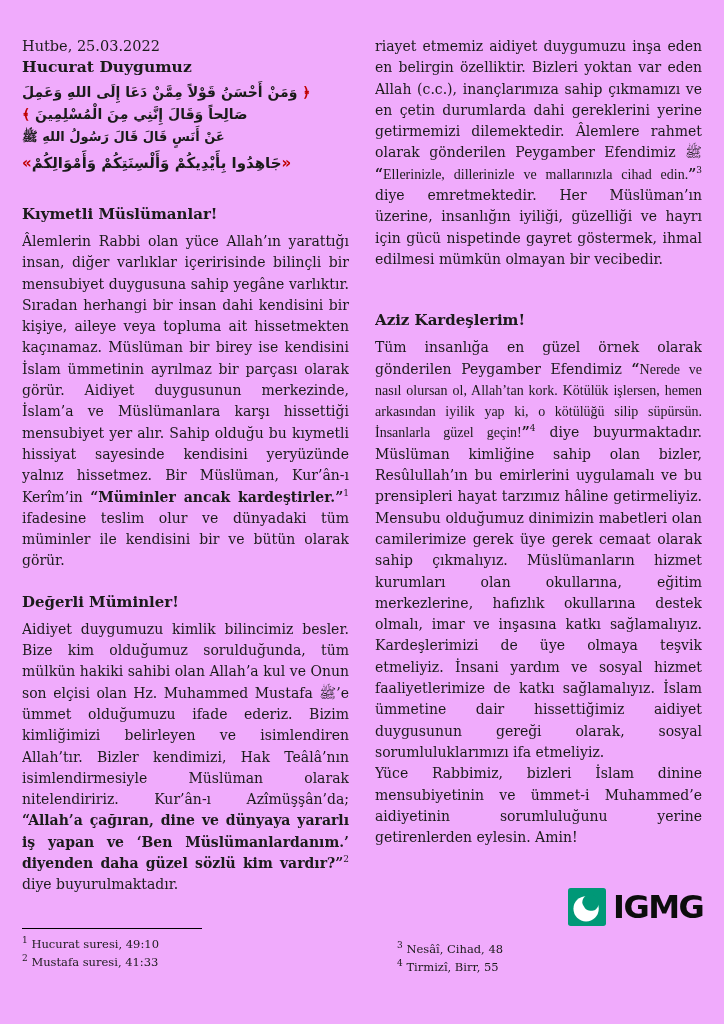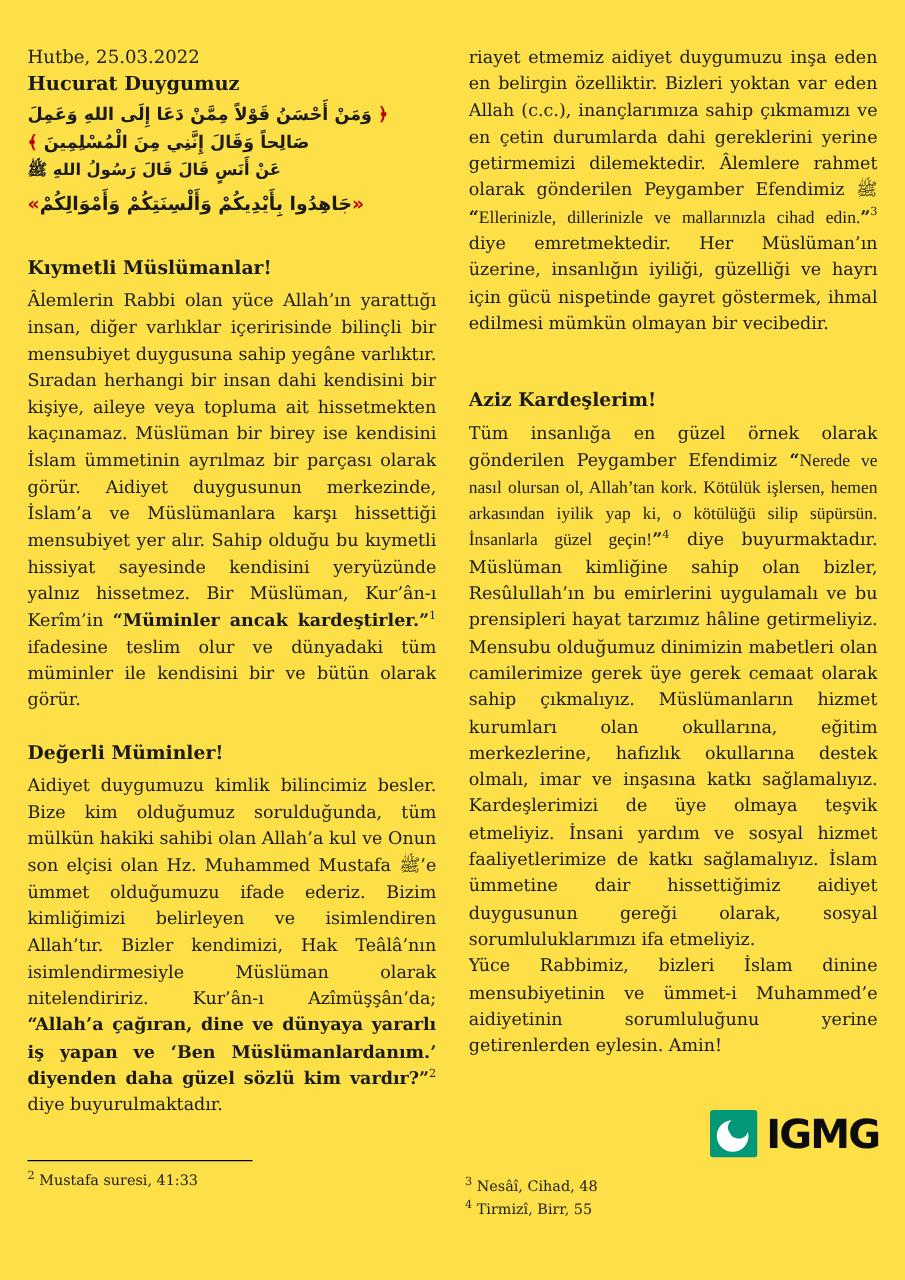--- a/index.html
+++ b/index.html
@@ -1,17 +1,17 @@
 <!DOCTYPE html>
 <html><head>
 <meta charset="utf-8">
 <style>
   html,body{margin:0;padding:0;background:#e8e8e8;}
   .page{
-    position:relative;width:724px;height:1024px;background:#fde047;
+    position:relative;width:724px;height:1024px;background:#f0abfc;
     font-family:"DejaVu Serif",serif;color:#1b1b1b;overflow:hidden;
     margin:0 auto;
   }
   .col{position:absolute;top:36px;width:327px;overflow:hidden;}
   .col-left{left:22px;height:880px;}
   .col-right{left:375px;height:840px;}
   .date{font-size:14.5px;line-height:20px;}
   .title{font-size:15.5px;font-weight:bold;line-height:21px;margin:0;}
   .arabic{direction:rtl;text-align:left;font-family:"DejaVu Sans",sans-serif;
     font-weight:bold;margin-top:4px;}
@@ -22,21 +22,21 @@
   h2{font-size:15px;font-weight:bold;margin:20px 0 7px 0;line-height:20px;}
   section.first h2{margin-top:30px;}
   p.body{font-size:14px;line-height:21.3px;text-align:justify;margin:0;}
   p.body .b{font-weight:bold;}
   p.body .q{font-family:"Liberation Serif",serif;margin-top:38px;}
   sup{font-size:9px;line-height:0;vertical-align:super;}
   .closing{margin-top:32px;}
   .rc-heading{margin-top:40px;}
   .footnotes{position:absolute;font-size:11.5px;line-height:17.5px;}
   .fn-left{left:22px;top:928px;}
-  .fn-right{left:372px;top:941px;}
+  .fn-right{left:397px;top:941px;}
   .fn-rule{width:180px;border-top:1px solid #000;margin-bottom:7px;}
   .fn{margin:0;}
   .logo{position:absolute;left:568px;top:888px;display:flex;align-items:flex-start;gap:7px;}
   .wordmark{font-family:"DejaVu Sans",sans-serif;font-weight:bold;font-size:32px;
     letter-spacing:-1.5px;color:#0d0d0d;line-height:38px;}
 </style>
 </head>
 <body>
 
 <div class="page">
@@ -71,20 +71,21 @@
     <section>
       <h2 class="rc-heading">Aziz Kardeşlerim!</h2>
       <p class="body"><span>Tüm insanlığa en güzel örnek olarak gönderilen Peygamber Efendimiz </span><span class="b">“</span><span class="q">Nerede ve nasıl olursan ol, Allah’tan kork. Kötülük işlersen, hemen arkasından iyilik yap ki, o kötülüğü silip süpürsün. İnsanlarla güzel geçin!</span><span class="b">”</span><sup>4</sup><span> diye buyurmaktadır. Müslüman kimliğine sahip olan bizler, Resûlullah’ın bu emirlerini uygulamalı ve bu prensipleri hayat tarzımız hâline getirmeliyiz. Mensubu olduğumuz dinimizin mabetleri olan camilerimize gerek üye gerek cemaat olarak sahip çıkmalıyız. Müslümanların hizmet kurumları olan okullarına, eğitim merkezlerine, hafızlık okullarına destek olmalı, imar ve inşasına katkı sağlamalıyız. Kardeşlerimizi de üye olmaya teşvik etmeliyiz. İnsani yardım ve sosyal hizmet faaliyetlerimize de katkı sağlamalıyız. İslam ümmetine dair hissettiğimiz aidiyet duygusunun gereği olarak, sosyal sorumluluklarımızı ifa etmeliyiz.</span></p>
     </section>
 
     <p class="body closing"><span>Yüce Rabbimiz, bizleri İslam dinine mensubiyetinin ve ümmet-i Muhammed’e aidiyetinin sorumluluğunu yerine getirenlerden eylesin. Amin!</span></p>
   </div>
 
   <div class="footnotes fn-left">
     <div class="fn-rule"></div>
+    <p class="fn"><sup>1</sup> <span>Hucurat suresi, 49:10</span></p>
     <p class="fn"><sup>2</sup> <span>Mustafa suresi, 41:33</span></p>
   </div>
 
   <div class="footnotes fn-right">
     <p class="fn"><sup>3</sup> <span>Nesâî, Cihad, 48</span></p>
     <p class="fn"><sup>4</sup> <span>Tirmizî, Birr, 55</span></p>
   </div>
 
   <div class="logo">
     <svg width="38" height="38" viewBox="0 0 42 42">

